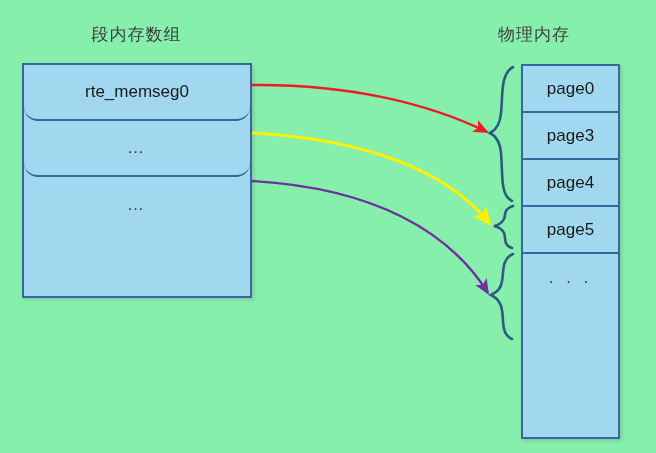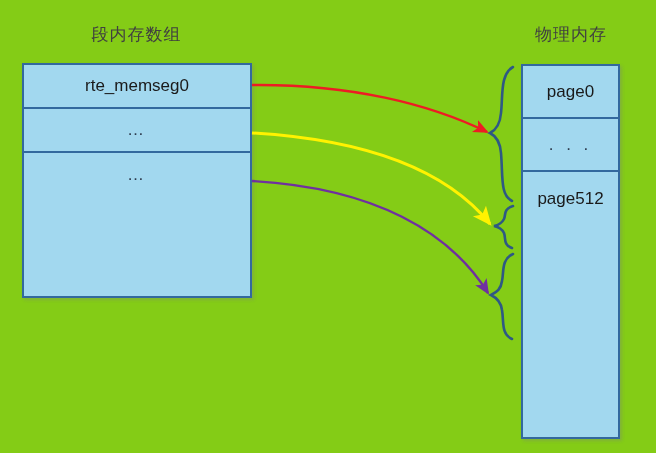--- a/index.html
+++ b/index.html
@@ -4,36 +4,36 @@
 <style>
   html, body {
     margin: 0;
     padding: 0;
     background: #ffffff;
   }
   #canvas {
     position: relative;
     width: 656px;
     height: 453px;
-    background: #84cc16;
+    background: #86efac;
     overflow: hidden;
     font-family: "Liberation Sans", "DejaVu Sans", sans-serif;
   }
 
   
   .title {
     position: absolute;
     font-size: 17px;
     color: #404040;
     letter-spacing: 1px;
     white-space: nowrap;
     font-family: "DejaVu Sans", "Liberation Sans", sans-serif;
   }
   #title-left  { left: 0px;  top: 23px; width: 273px; text-align: center; }
-  #title-right { left: 498px; top: 23px; width: 146px; text-align: center; }
+  #title-right { left: 498px; top: 23px; width: 146px; text-align: left; }
 
   
   .table {
     position: absolute;
     box-sizing: border-box;
     border: 2px solid #33699E;
     background: #A2D8EF;
     box-shadow: 2px 2px 3px rgba(120,120,140,0.30);
   }
   #seg-table  { left: 22px;  top: 63px; width: 230px; height: 235px; }
@@ -44,22 +44,22 @@
     width: 100%;
     display: flex;
     align-items: center;
     justify-content: center;
     color: #1a1a1a;
     background: #A2D8EF;
     border-bottom: 2px solid #33699E;
   }
   .row:last-child { border-bottom: none; }
 
-  #seg-table  .row { height: 44px; font-size: 17px; }
-  #page-table .row { height: 53px; font-size: 17px; }
+  #seg-table  .row { height: 56px; font-size: 17px; border-radius: 14px; }
+  #page-table .row { height: 47px; font-size: 17px; }
   .row.ellipsis { letter-spacing: 3px; color: #2d3b4d; }
   #page-table .row.ellipsis { font-size: 17px; letter-spacing: 4px; }
 
   
   #overlay {
     position: absolute;
     left: 0; top: 0;
     width: 656px;
     height: 453px;
     pointer-events: none;
@@ -82,25 +82,31 @@
     </div>
     <div class="row ellipsis">
       <span>…</span>
     </div>
   </div>
 
   <div class="table" id="page-table">
     <div class="row">
       <span>page0</span>
     </div>
+    <div class="row">
+      <span>page3</span>
+    </div>
+    <div class="row">
+      <span>page4</span>
+    </div>
+    <div class="row">
+      <span>page5</span>
+    </div>
     <div class="row ellipsis">
       <span>. . .</span>
-    </div>
-    <div class="row">
-      <span>page512</span>
     </div>
   </div>
 
   <svg id="overlay" viewBox="0 0 656 453">
     <defs>
       <marker id="ah-red" markerWidth="7" markerHeight="7" refX="5.6" refY="3.2" orient="auto" markerUnits="strokeWidth">
         <path d="M0,0.4 L6.4,3.2 L0,6 L1.5,3.2 Z" fill="#ED1C24"></path>
       </marker>
       <marker id="ah-yellow" markerWidth="7" markerHeight="7" refX="5.6" refY="3.2" orient="auto" markerUnits="strokeWidth">
         <path d="M0,0.4 L6.4,3.2 L0,6 L1.5,3.2 Z" fill="#FFF200"></path>

